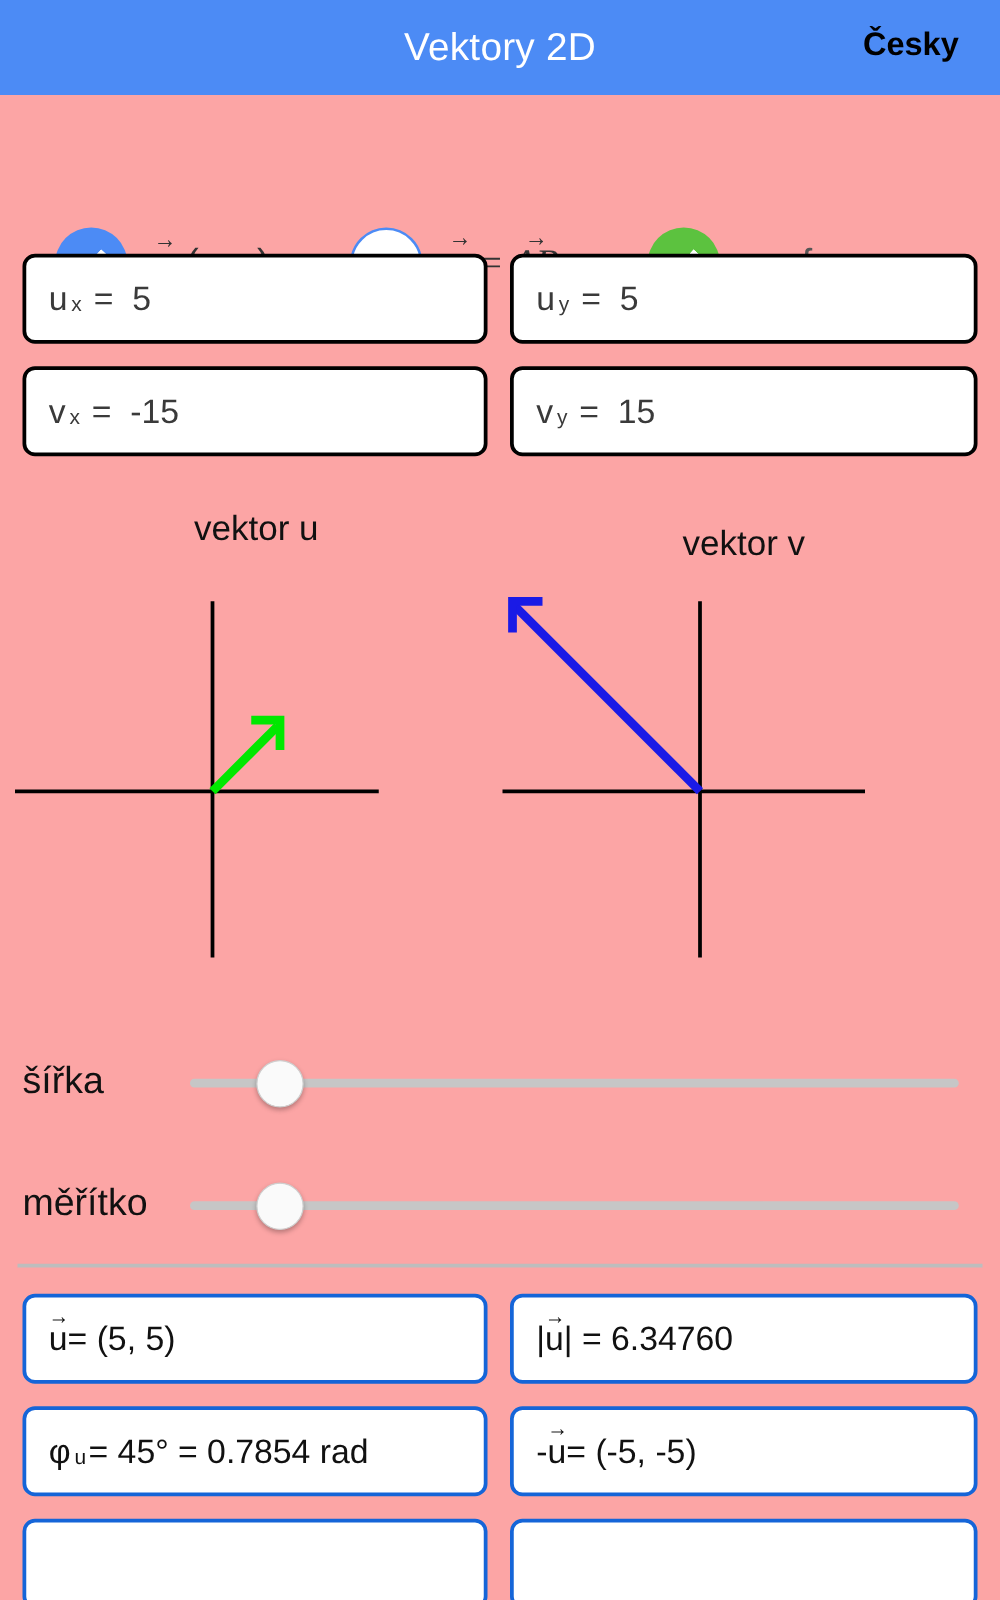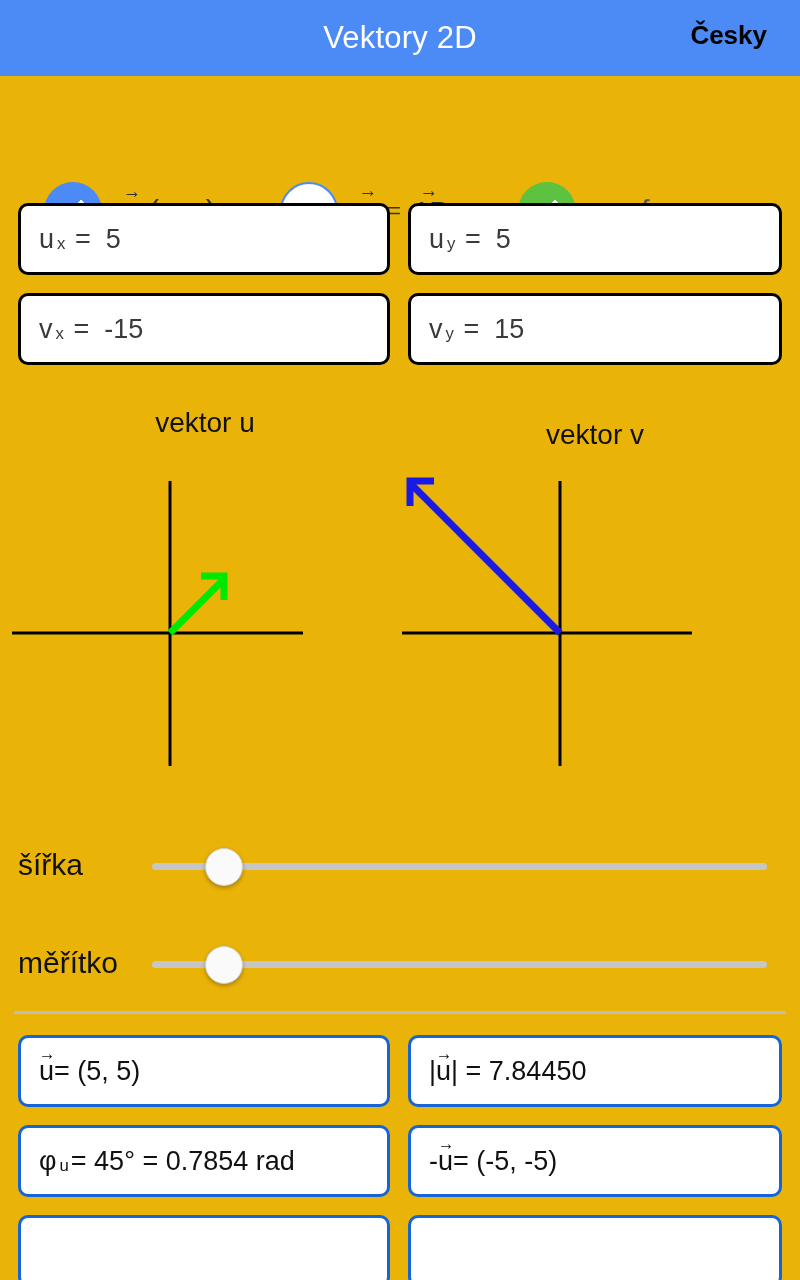--- a/index.html
+++ b/index.html
@@ -2,21 +2,21 @@
 <html><head>
 <meta charset="utf-8">
 <style>
   * { box-sizing: border-box; margin: 0; padding: 0; }
   html, body {
     width: 800px; height: 1280px;
     background: #ffffff;
     font-family: "Liberation Sans", sans-serif;
     overflow: hidden;
   }
-  #app { position: relative; width: 800px; height: 1280px; background:#eab308; }
+  #app { position: relative; width: 800px; height: 1280px; background:#fca5a5; }
 
   
   .appbar {
     position: absolute; left:0; top:0; width:800px; height:76px;
     background:#4c8bf5;
   }
   .appbar-title {
     position:absolute; left:0; top:0; width:800px; height:76px;
     display:flex; align-items:center; justify-content:center;
     color:#ffffff; font-size:31px; font-weight:400; letter-spacing:0.2px;
@@ -218,21 +218,21 @@
   <div class="divider"></div>
 
   <div class="res res-r1c1">
     <span class="vec">u</span>
       <span> = (5, 5)</span>
   </div>
 
   <div class="res res-r1c2">
     <span>|</span>
       <span class="vec">u</span>
-      <span>| = 7.84450</span>
+      <span>| = 6.34760</span>
   </div>
 
   <div class="res res-r2c1">
     <span>φ</span>
       <span class="sub">u</span>
       <span> = 45° = 0.7854 rad</span>
   </div>
 
   <div class="res res-r2c2">
     <span>-</span>

